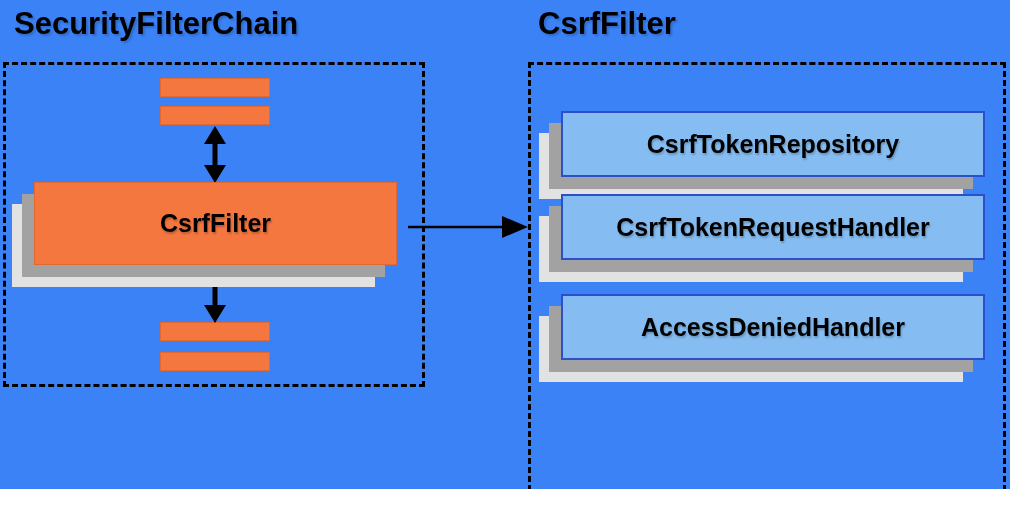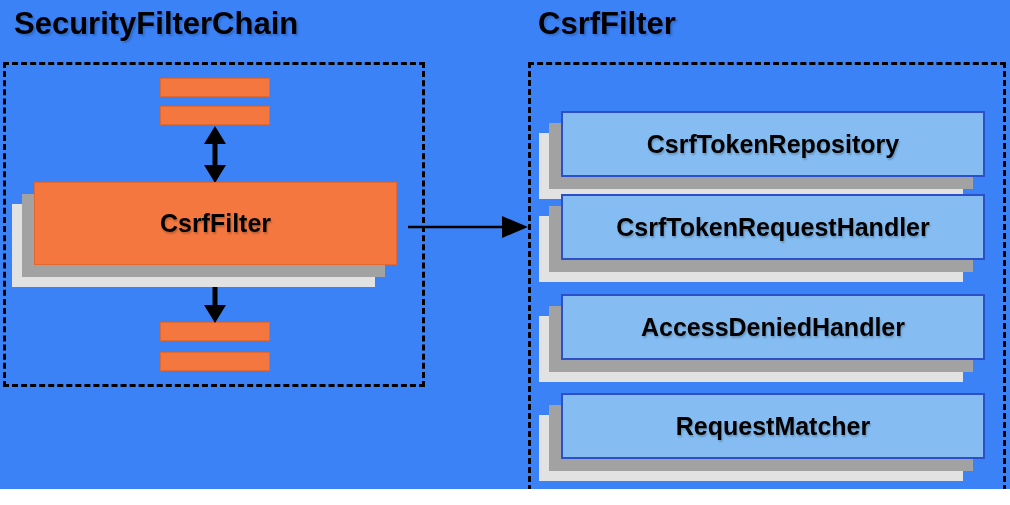--- a/index.html
+++ b/index.html
@@ -129,17 +129,14 @@
   </div>
 
   <div class="blue-node n2">
     <span class="label">CsrfTokenRequestHandler</span>
   </div>
 
   <div class="blue-node n3">
     <span class="label">AccessDeniedHandler</span>
   </div>
 
-  <div class="blue-node n4">
-    <span class="label">RequestMatcher</span>
-  </div>
 
 </div>
 
 </body></html>

